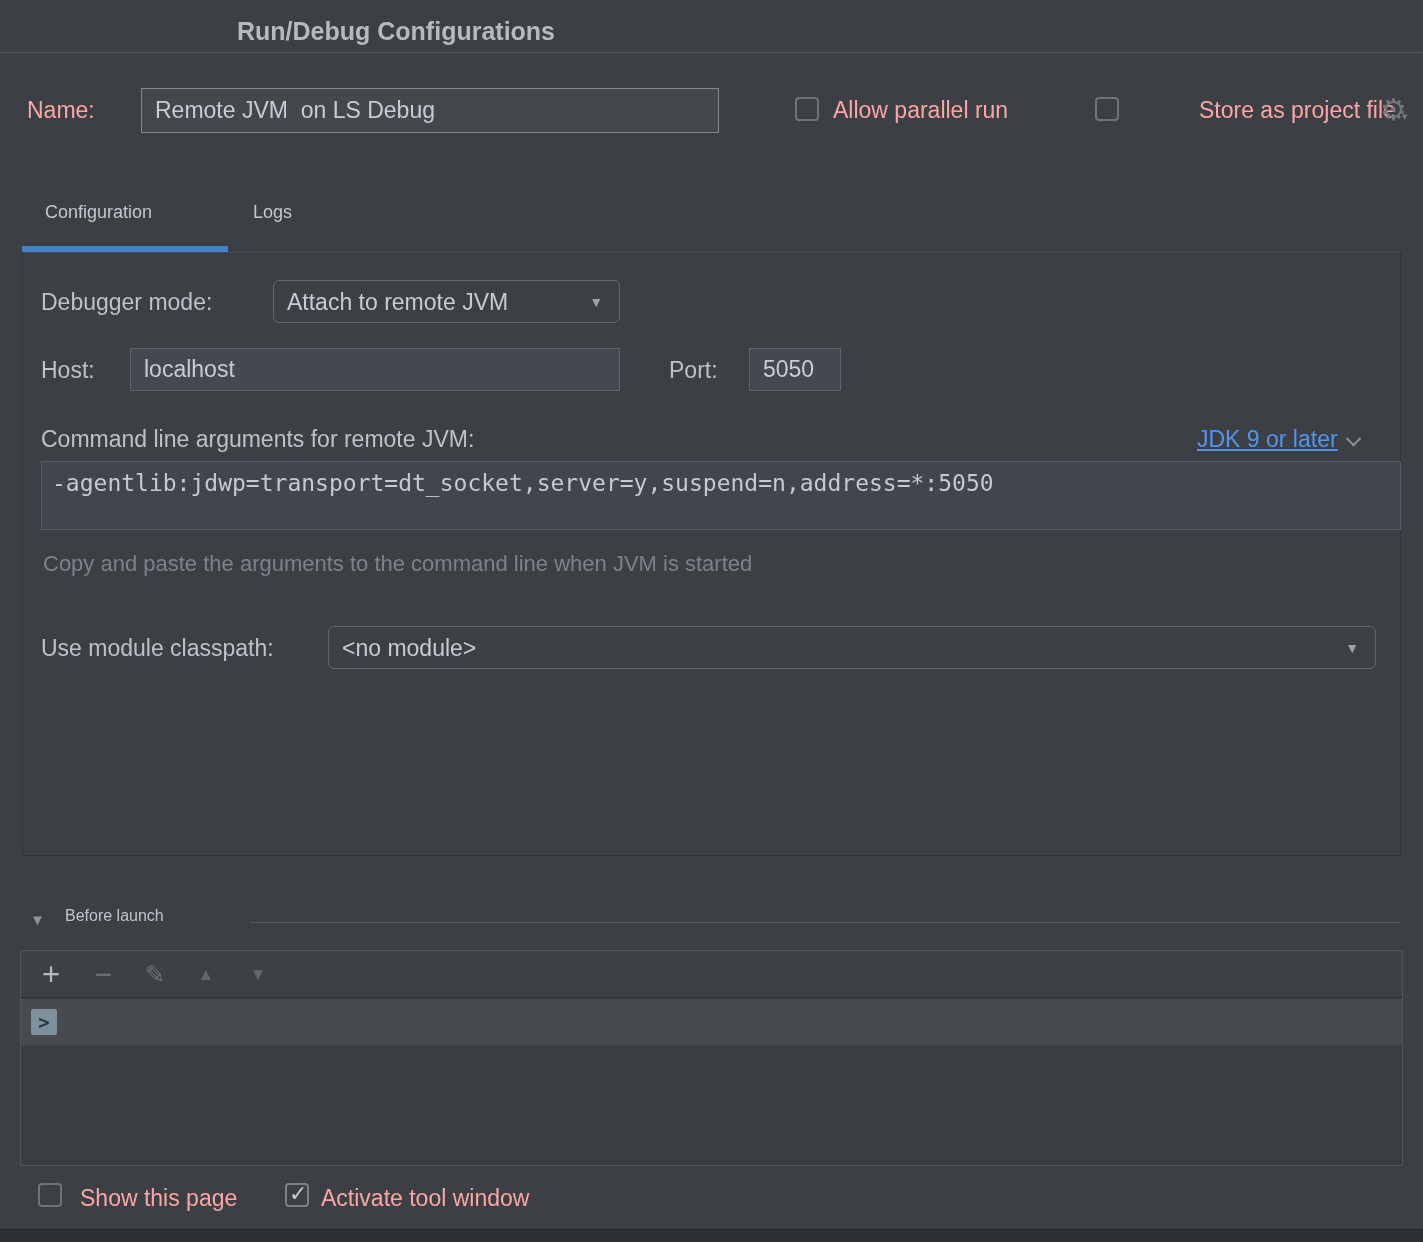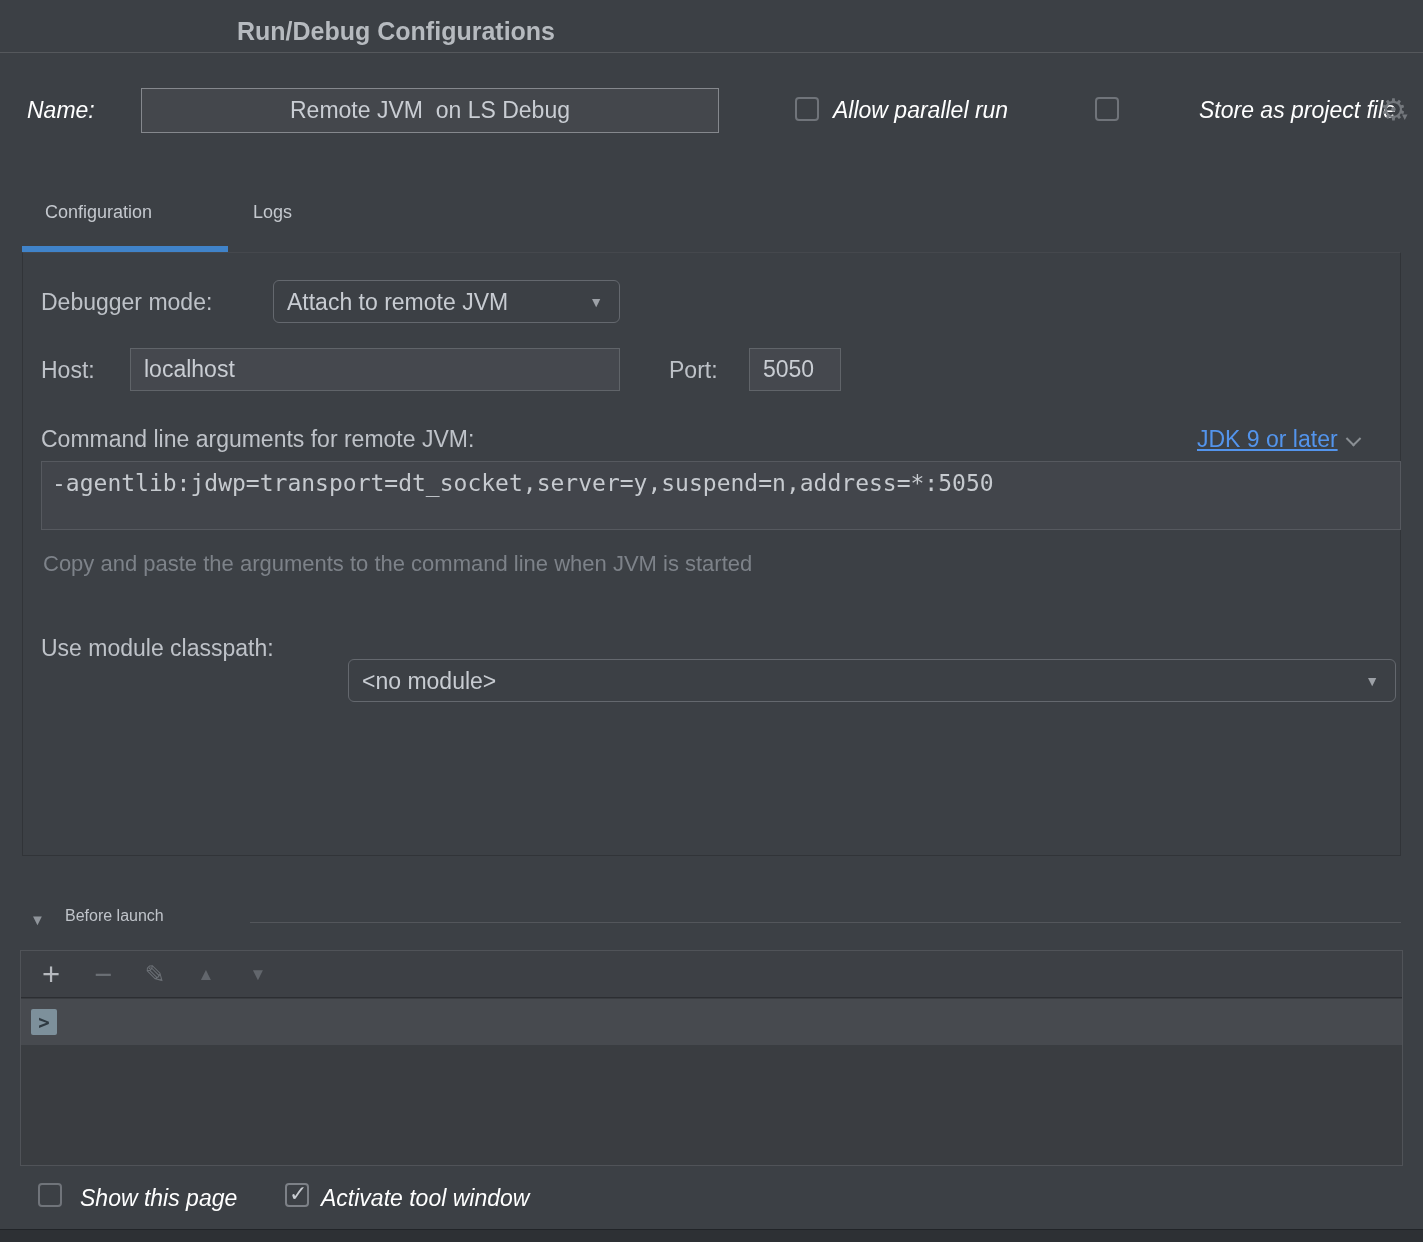--- a/index.html
+++ b/index.html
@@ -9,26 +9,26 @@
     background:#3c4045; overflow:hidden;
     font-family:"Liberation Sans", sans-serif;
     color:#bec2c8;
   }
   
   .titlebar { position:absolute; top:0; left:0; width:100%; height:45px;
     border-bottom:1px solid #55585c;margin-top:8px; }
   .titlebar .title { position:absolute; left:237px; top:9px;
     font-size:25px; font-weight:bold; color:#b6babf; }
   
-  .lbl { font-size:23px; color:#ffffff;font-style:italic; }
+  .lbl { font-size:23px; color:#fca5a5; }
   .name-label { position:absolute; left:27px; top:97px; }
   .name-input { position:absolute; left:141px; top:88px; width:578px; height:45px;
     background:#44474c; border:1px solid #85888d; color:#c9cdd3;
     font-family:"Liberation Sans", sans-serif; font-size:23px; padding:0 13px;
-    white-space:pre; outline:none;text-align:center; }
+    white-space:pre; outline:none; }
   .cb { position:absolute; width:24px; height:24px; border:2px solid #70747a;
     border-radius:4px; background:transparent; }
   .cb.checked { border-color:#7d8187; }
   .cb .check { position:absolute; left:2px; top:-4px; font-size:22px; color:#c9cdd2; }
   .cb-parallel { left:795px; top:97px; }
   .cb-parallel-label { position:absolute; left:833px; top:97px; }
   .cb-store { left:1095px; top:97px; }
   .cb-store-label { position:absolute; left:1199px; top:97px; }
   .gear { position:absolute; left:1380px; top:92px; font-size:30px; color:#74787d; }
   .gear .mini-arrow { position:absolute; left:22px; top:18px; font-size:11px; color:#74787d; }
@@ -55,21 +55,21 @@
     cursor:pointer;text-decoration:underline; }
   .jdk-chevron { display:inline-block; width:11px; height:11px;
     border-left:2px solid #8a8f94; border-bottom:2px solid #8a8f94;
     transform:rotate(-45deg) translate(2px,-2px); margin-left:10px; }
   .cmdline { position:absolute; left:18px; top:208px; width:1360px; height:69px;
     background:#42454b; border:1px solid #56595f; color:#c6cacf;
     font-family:"DejaVu Sans Mono", monospace; font-size:23px;
     padding:8px 10px; white-space:pre; overflow:hidden; }
   .hint { position:absolute; font-size:22px; color:#7d8289; line-height:29px; }
   .cmdline-hint { left:20px; top:296px; }
-  .module-combo { left:325px; top:373px; width:1048px; height:43px;margin-top:33px; }
+  .module-combo { left:305px; top:373px; width:1048px; height:43px; }
   .module-hint { left:323px; top:434px; width:670px; }
   
   .bl-collapse { position:absolute; left:30px; top:911px; font-size:15px; color:#90959b; }
   .bl-title { position:absolute; left:65px; top:907px; font-size:16px; color:#c0c4ca; }
   .bl-divider { position:absolute; left:250px; top:922px; width:1151px; height:1px;
     background:#53565b; }
   .bl-box { position:absolute; left:20px; top:950px; width:1383px; height:216px;
     border:1px solid #505358; background:#3a3d41; }
   .bl-toolbar { position:absolute; left:0; top:0; width:100%; height:47px;
     background:#3d4045; border-bottom:1px solid #2c2e32; }

